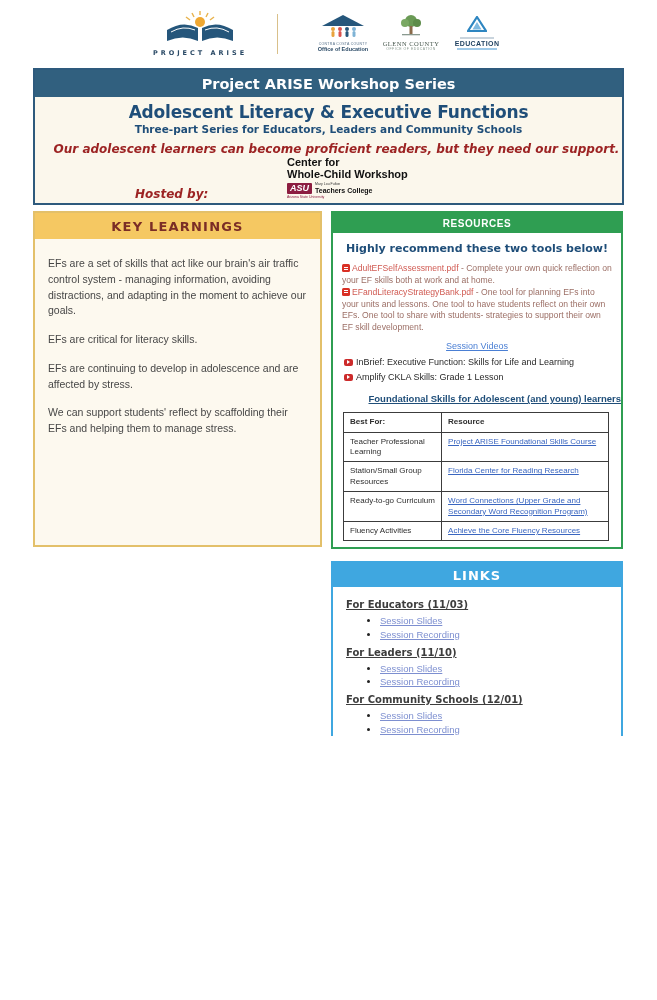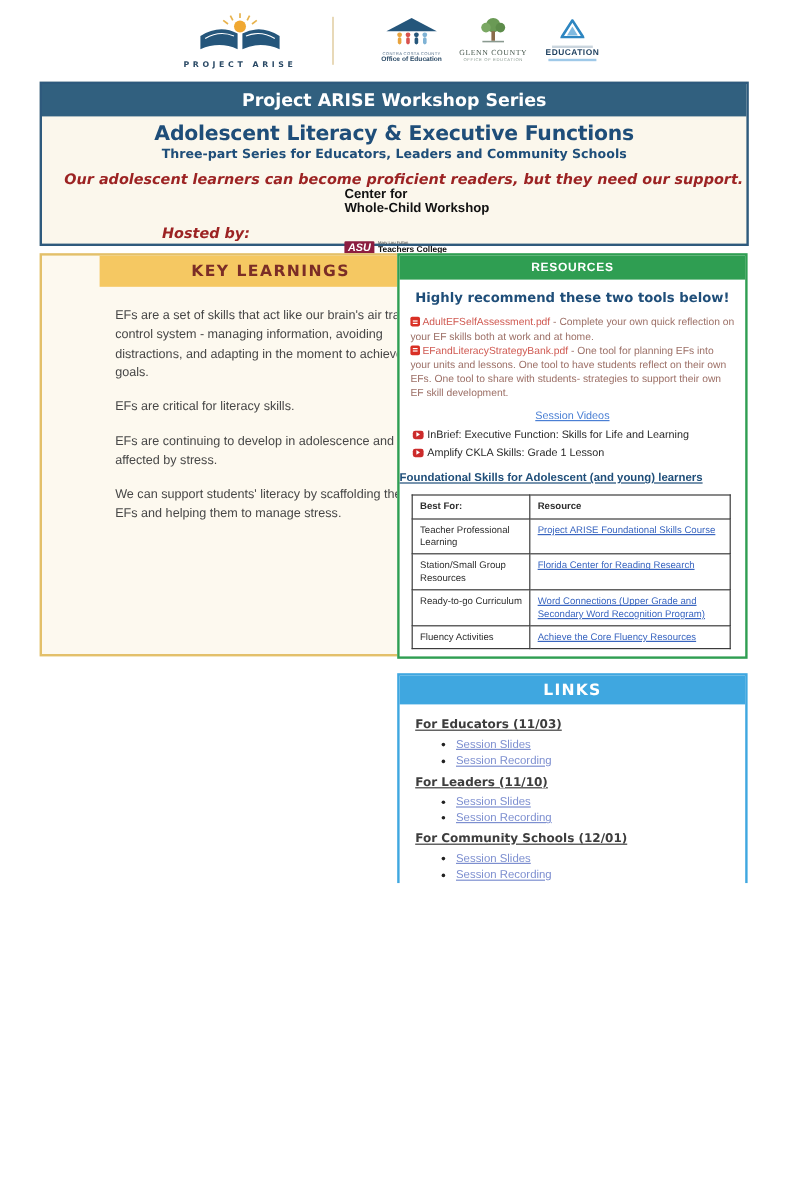--- a/index.html
+++ b/index.html
@@ -33,31 +33,31 @@
          font-size:17px;color:#1f4e79;letter-spacing:-.2px;}
   .subtitle{text-align:center;font-family:"DejaVu Sans",sans-serif;font-weight:bold;
             font-size:10.5px;color:#1f4e79;margin-top:1px;}
   .tagline{text-align:center;font-family:"DejaVu Sans",sans-serif;font-weight:bold;font-style:italic;
            font-size:12px;color:#9c2323;margin-top:7px;padding-left:16px;}
   .hosted{position:relative;height:52px;}
   .hosted-label{position:absolute;left:100px;top:3px;font-family:"DejaVu Sans",sans-serif;
                 font-weight:bold;font-style:italic;font-size:12px;color:#9c2323;margin-top:28px;}
   .asu-block{position:absolute;left:252px;top:0;}
   .cwce{font-size:11px;font-weight:800;color:#111;line-height:1.12;font-family:"Liberation Sans",sans-serif;}
-  .asu-row{display:flex;align-items:flex-end;margin-top:20px;}
+  .asu-row{display:flex;align-items:flex-end;margin-top:2px;}
   .asu-badge{background:#8c1d40;color:#fff;font-weight:bold;font-style:italic;
              font-size:9px;padding:1px 3px;border-radius:1px;line-height:1;}
   .asu-college{margin-left:3px;line-height:1;}
   .asu-college .tiny{font-size:3.5px;color:#333;display:block;}
   .asu-college .tc{font-size:7px;font-weight:bold;color:#111;display:block;margin-top:.5px;}
   .asu-univ{font-size:3.5px;color:#8c1d40;margin-top:1.5px;}
 
   
   .kl-box{position:absolute;left:33px;top:211px;width:285px;height:332px;
-          border:2px solid #e3c06a;background:#fdf9ef;padding-left:48px;}
+          border:2px solid #e3c06a;background:#fdf9ef;}
   .kl-header{height:26px;background:#f5c862;display:flex;align-items:center;justify-content:center;
              color:#7b2d26;font-weight:bold;font-size:13px;letter-spacing:1.2px;
              font-family:"DejaVu Sans",sans-serif;}
   .kl-body{padding:17px 13px 0 13px;}
   .kl-body p{margin:0 0 13px 0;font-size:10.5px;line-height:1.5;color:#474747;}
 
   
   .res-box{position:absolute;left:331px;top:211px;width:288px;height:334px;
            border:2px solid #2f9e52;background:#ffffff;}
   .res-header{height:20px;background:#2f9e52;display:flex;align-items:center;justify-content:center;
@@ -70,21 +70,21 @@
         margin-right:2px;position:relative;top:1px;}
   .pdfi::after{content:"";position:absolute;left:2px;top:2.5px;width:4px;height:1px;
                background:#fff;box-shadow:0 2px 0 #fff;}
   .sv-link{display:block;text-align:center;margin:7px 0 5px;font-size:9px;
            color:#4a7fd4;text-decoration:underline;}
   .vid-line{margin:0 0 2px 11px;font-size:9px;color:#2a2a2a;line-height:1.45;}
   .yt{width:9px;height:7px;background:#cc2b2b;border-radius:2px;display:inline-block;
       position:relative;margin-right:3px;top:.5px;}
   .yt::after{content:"";position:absolute;left:3.2px;top:1.6px;border-left:3px solid #fff;
              border-top:2px solid transparent;border-bottom:2px solid transparent;}
-  .tbl-title{display:block;text-align:left;margin-top:9px;font-size:9.5px;font-weight:bold;
+  .tbl-title{display:block;text-align:right;margin-top:9px;font-size:9.5px;font-weight:bold;
              color:#1f4e79;text-decoration:underline;}
   table.res-tbl{border-collapse:collapse;margin:8px 10px 0;width:266px;}
   .res-tbl th,.res-tbl td{border:1px solid #3c3c3c;padding:4px 6px;font-size:8px;
                           color:#2e2e2e;text-align:left;vertical-align:top;line-height:1.3;}
   .res-tbl th{font-weight:bold;}
   .res-tbl .c1{width:37%;}
   .tlink{color:#3a66c0;text-decoration:underline;}
 
   
   .links-box{position:absolute;left:331px;top:561px;width:288px;height:203px;
@@ -191,21 +191,21 @@
       </div>
     </div>
   </div>
 
   <div class="kl-box">
     <div class="kl-header">KEY LEARNINGS</div>
     <div class="kl-body">
       <p>EFs are a set of skills that act like our brain's air traffic control system - managing information, avoiding distractions, and adapting in the moment to achieve our goals.</p>
       <p>EFs are critical for literacy skills.</p>
       <p>EFs are continuing to develop in adolescence and are affected by stress.</p>
-      <p>We can support students' literacy by scaffolding their EFs and helping them to manage stress.</p>
+      <p>We can support students' reflect by scaffolding their EFs and helping them to manage stress.</p>
     </div>
   </div>
 
   <div class="res-box">
     <div class="res-header">RESOURCES</div>
     <div class="res-headline">Highly recommend these two tools below!</div>
 
     <div class="pdf-para">
       <span class="pdfi"></span><a class="pdf-name">AdultEFSelfAssessment.pdf</a><span> - Complete your own quick reflection on your EF skills both at work and at home.</span>
       <br>

